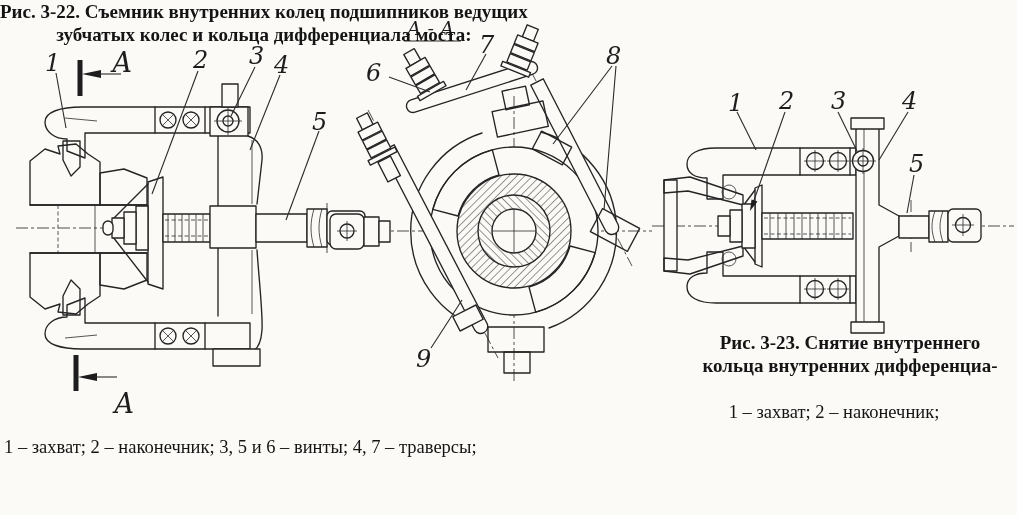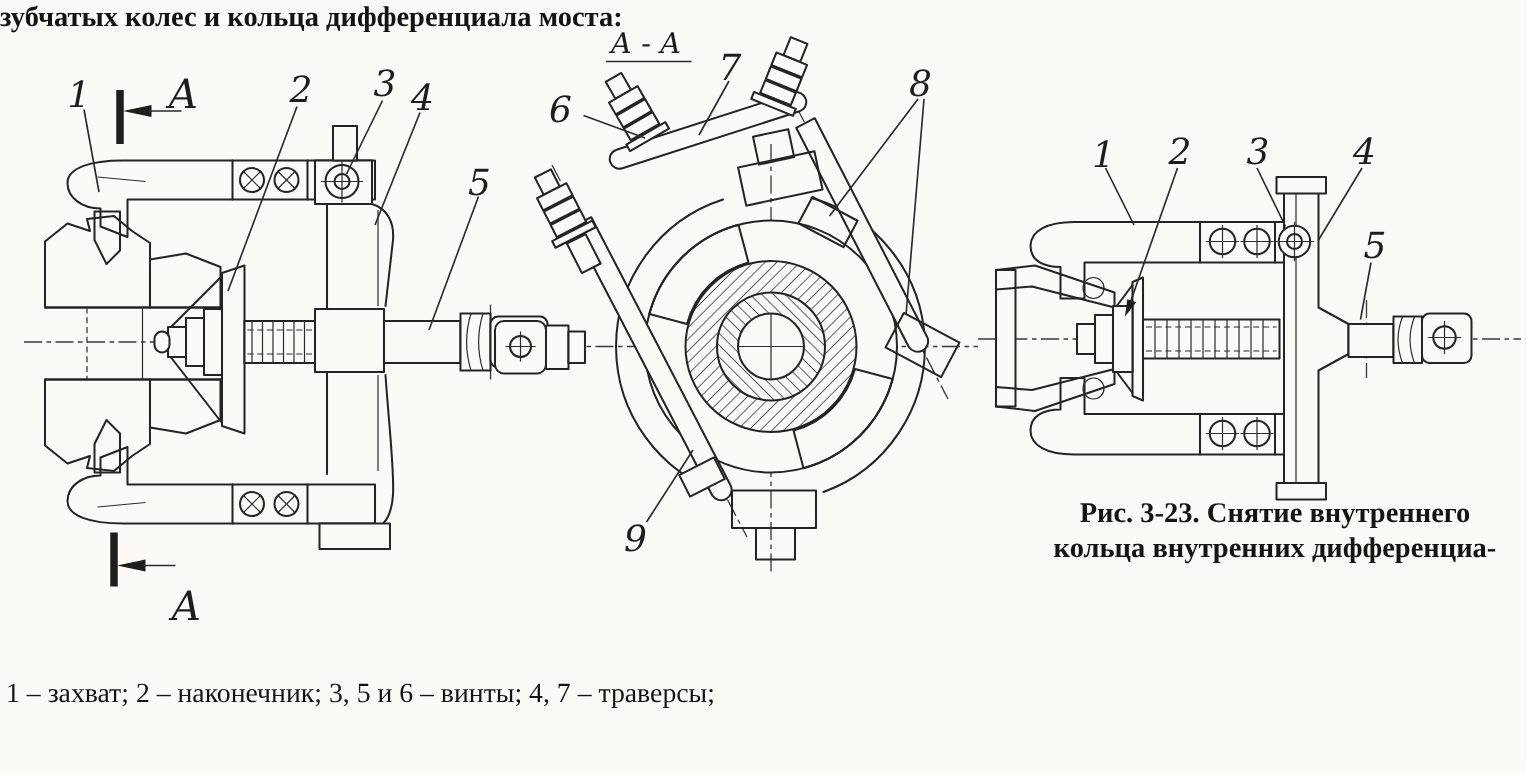--- a/index.html
+++ b/index.html
@@ -298,26 +298,28 @@
     <path class="ldr" d="M914,175 L907,213"></path>
     <text class="callout" x="728" y="111">1</text>
     <text class="callout" x="779" y="109">2</text>
     <text class="callout" x="831" y="109">3</text>
     <text class="callout" x="902" y="109">4</text>
     <text class="callout" x="909" y="172">5</text>
   </g>
 </svg>
 
 <div class="cap cap-title" style="left:0;top:413;width:660;">
+  <div>Рис. 3-22. Съемник внутренних колец подшипников ведущих</div>
   <div>зубчатых колес и кольца дифференциала моста:</div>
 </div>
-<div class="cap cap-legend cap-legend-left" style="left:4px;top:453px;width:656px;">
+<div class="cap cap-legend cap-legend-left" style="left:4px;top:437px;width:656px;">
   <div>1 – захват; 2 – наконечник; 3, 5 и 6 – винты; 4, 7 – траверсы;</div>
 </div>
 
 <div class="cap cap-title" style="left:666px;top:331px;width:368px;">
   <div>Рис. 3-23. Снятие внутреннего</div>
   <div>кольца внутренних дифференциа-</div>
 </div>
 <div class="cap cap-legend cap-legend-center" style="left:650px;top:402px;width:368px;">
+  <div>1 – захват; 2 – наконечник;</div>
 </div>
 
 </div>
 
 </body></html>

